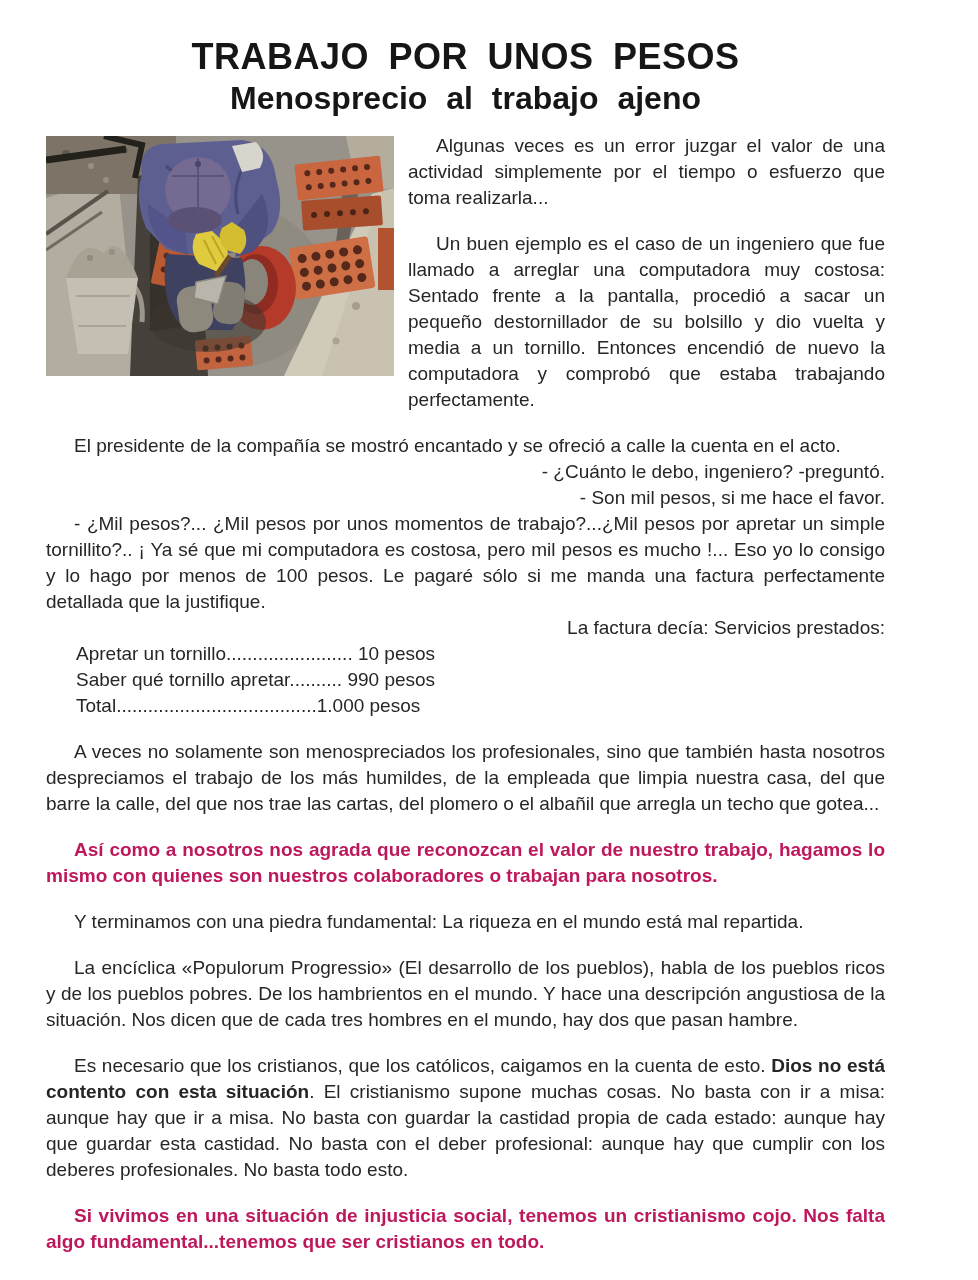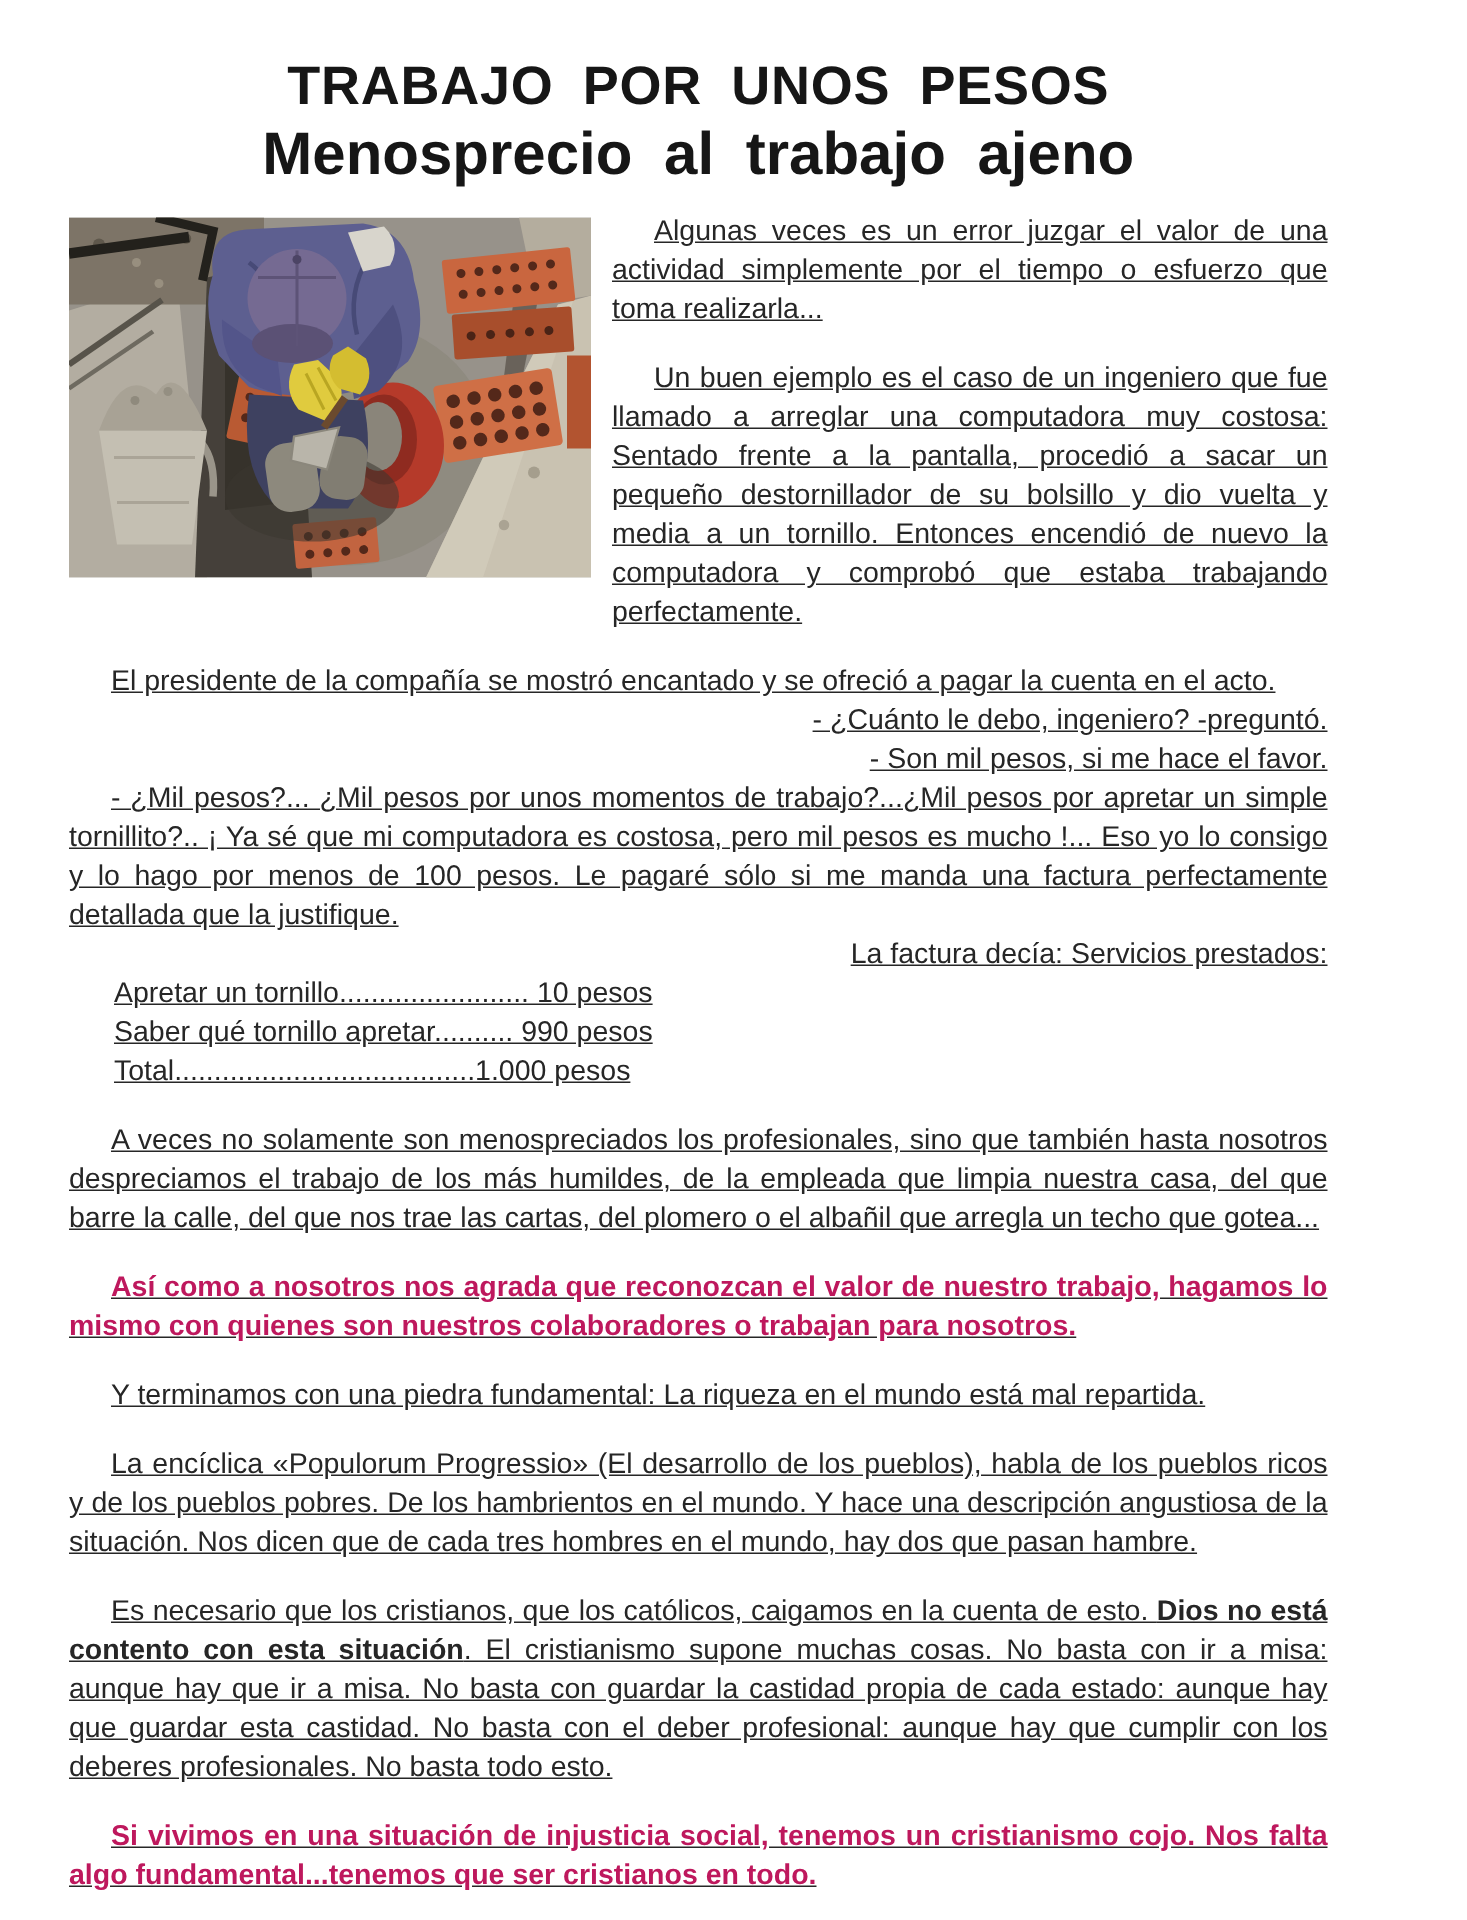--- a/index.html
+++ b/index.html
@@ -10,24 +10,24 @@
     color: #262626;
   }
   .page { width: 929px; height: 1280px; padding: 36px 44px 0 46px; background: #fff; }
 
   .title {
     text-align: center; font-weight: bold; color: #161616;
     font-size: 36px; line-height: 1.18; letter-spacing: 0.5px; word-spacing: 9px;
   }
   .subtitle {
     text-align: center; font-weight: bold; color: #161616;
-    font-size: 40px; line-height: 1.15; word-spacing: 10px; margin-top: 2px;
-  }
-
-  .content { margin-top: 16px; font-size: 19px; line-height: 26px; text-decoration: underline; }
+    font-size: 32px; line-height: 1.15; word-spacing: 10px; margin-top: 2px;
+  }
+
+  .content { margin-top: 16px; font-size: 19px; line-height: 26px; }
 
   figure.photo {
     float: left; width: 348px; height: 240px;
     margin: 3px 14px 22px 0;
   }
   figure.photo svg { display: block; width: 348px; height: 240px; }
 
   p.para  { text-align: justify; text-indent: 28px; margin: 0 0 20px 0; }
   p.line  { text-align: right;    text-indent: 28px; margin: 0; }
   p.invoice { text-align: left;  text-indent: 30px; margin: 0; }
@@ -183,21 +183,21 @@
           <path d="M0,24 L80,13" stroke-width="7" fill="none"></path>
           <path d="M58,0 L96,9 L89,42" stroke-width="6" fill="none"></path>
           <path d="M0,98 L62,55" stroke="#57534a" stroke-width="4" fill="none"></path>
           <path d="M0,114 L56,76" stroke="#6e6a60" stroke-width="3" fill="none"></path>
         </g>
       </svg>
     </figure>
 
     <p class="para">Algunas veces es un error juzgar el valor de una actividad simplemente por el tiempo o esfuerzo que toma realizarla...</p>
     <p class="para">Un buen ejemplo es el caso de un ingeniero que fue llamado a arreglar una computadora muy costosa: Sentado frente a la pantalla, procedió a sacar un pequeño destornillador de su bolsillo y dio vuelta y media a un tornillo. Entonces encendió de nuevo la computadora y comprobó que estaba trabajando perfectamente.</p>
-    <p class="para tight">El presidente de la compañía se mostró encantado y se ofreció a pagar la cuenta en el acto.</p>
+    <p class="para tight">El presidente de la compañía se mostró encantado y se ofreció a calle la cuenta en el acto.</p>
     <p class="line">- ¿Cuánto le debo, ingeniero? -preguntó.</p>
     <p class="line">- Son mil pesos, si me hace el favor.</p>
     <p class="para tight">- ¿Mil pesos?... ¿Mil pesos por unos momentos de trabajo?...¿Mil pesos por apretar un simple tornillito?.. ¡ Ya sé que mi computadora es costosa, pero mil pesos es mucho !... Eso yo lo consigo y lo hago por menos de 100 pesos. Le pagaré sólo si me manda una factura perfectamente detallada que la justifique.</p>
     <p class="line">La factura decía: Servicios prestados:</p>
     <p class="invoice">Apretar un tornillo........................ 10 pesos</p>
     <p class="invoice">Saber qué tornillo apretar.......... 990 pesos</p>
     <p class="invoice" style="margin-bottom:20px;">Total......................................1.000 pesos</p>
     <p class="para">A veces no solamente son menospreciados los profesionales, sino que también hasta nosotros despreciamos el trabajo de los más humildes, de la empleada que limpia nuestra casa, del que barre la calle, del que nos trae las cartas, del plomero o el albañil que arregla un techo que gotea...</p>
     <p class="para boldpara">Así como a nosotros nos agrada que reconozcan el valor de nuestro trabajo, hagamos lo mismo con quienes son nuestros colaboradores o trabajan para nosotros.</p>
     <p class="para">Y terminamos con una piedra fundamental: La riqueza en el mundo está mal repartida.</p>

